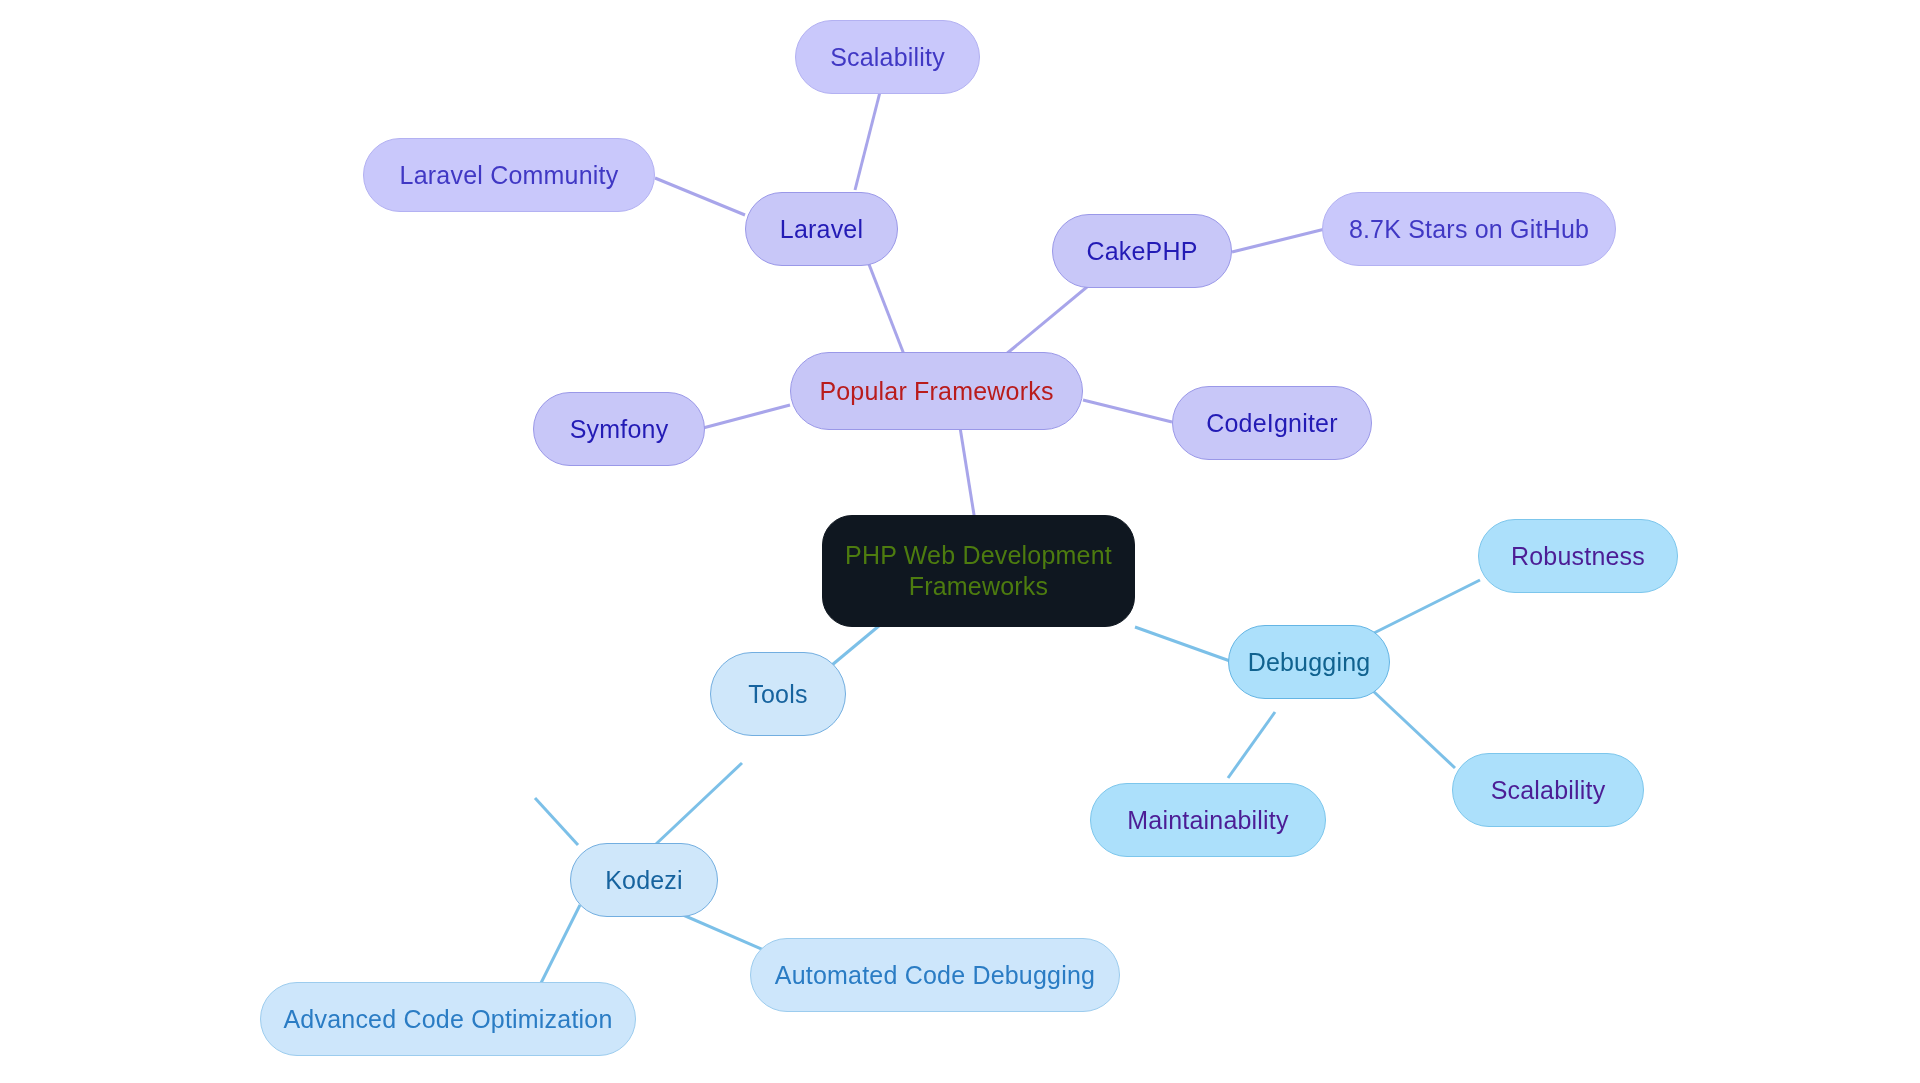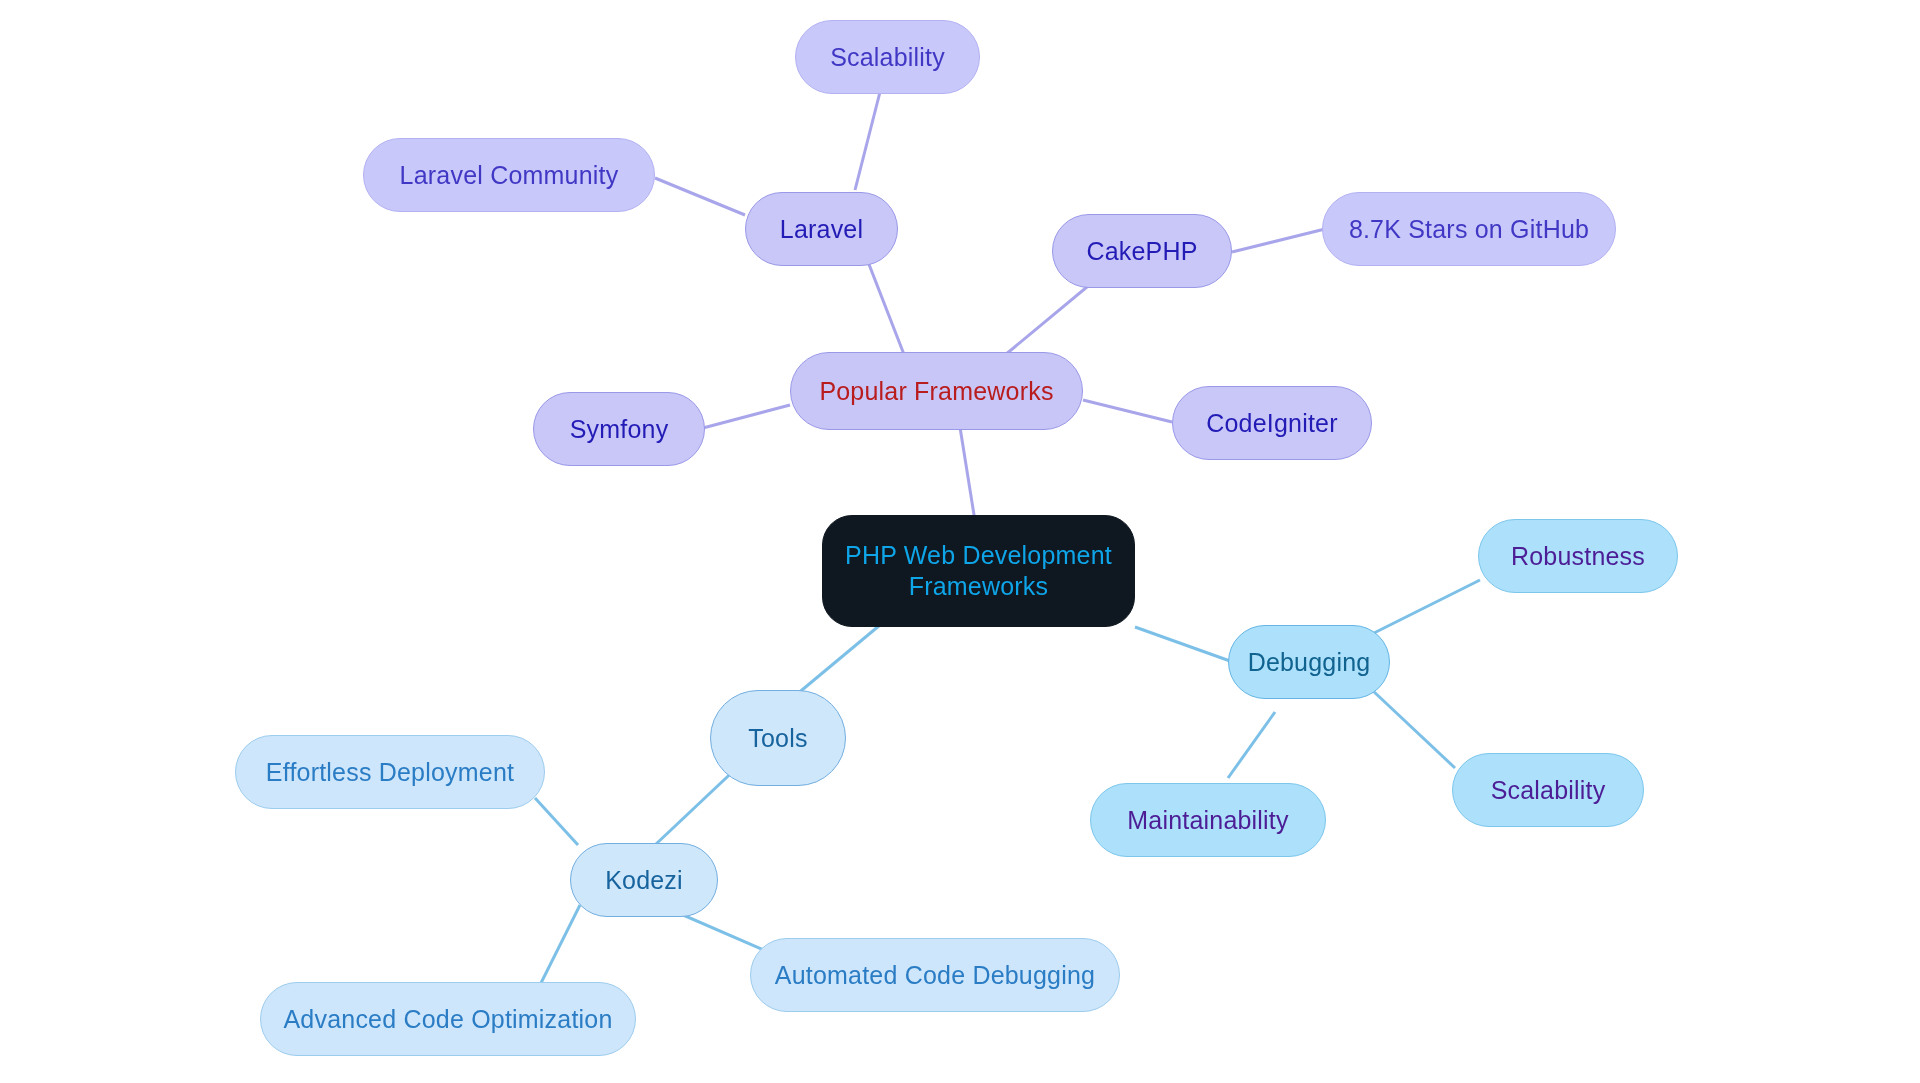--- a/index.html
+++ b/index.html
@@ -32,21 +32,21 @@
     text-align: center;
     border-radius: 999px;
     white-space: pre;
     line-height: 1.24;
     letter-spacing: 0.2px;
   }
   
   .n-root {
     background: #0f1720;
     border: 1px solid #0f1720;
-    color: #0ea5e9;
+    color: #4d7c0f;
     font-size: 25px;
     border-radius: 30px;
   }
   
   .n-purple-hub {
     background: #c7c6f7;
     border: 1.6px solid #9a98e8;
     color: #b91c1c;
     font-size: 25px;
   }
@@ -155,23 +155,22 @@
   <div class="node n-purple-mid" style="left:1172px; top:386px; width:200px; height:74px;">CodeIgniter</div>
 
   <div class="node n-blue-hub" style="left:1228px; top:625px; width:162px; height:74px;">Debugging</div>
 
   <div class="node n-blue-leaf" style="left:1478px; top:519px; width:200px; height:74px;">Robustness</div>
 
   <div class="node n-blue-leaf" style="left:1452px; top:753px; width:192px; height:74px;">Scalability</div>
 
   <div class="node n-blue-leaf" style="left:1090px; top:783px; width:236px; height:74px;">Maintainability</div>
 
-  <div class="node n-pale-hub" style="left:710px; top:690px; width:136px; height:96px;text-align:center;">Tools</div>
+  <div class="node n-pale-hub" style="left:710px; top:652px; width:136px; height:84px;text-align:center;">Tools</div>
 
   <div class="node n-pale-hub" style="left:570px; top:843px; width:148px; height:74px;">Kodezi</div>
 
-  <div class="node n-pale-leaf" style="left:235px; top:735px; width:310px; height:74px;">Effortless Deployment</div>
 
   <div class="node n-pale-leaf" style="left:750px; top:938px; width:370px; height:74px;">Automated Code Debugging</div>
 
   <div class="node n-pale-leaf" style="left:260px; top:982px; width:376px; height:74px;">Advanced Code Optimization</div>
 
 </div>
 
 </body></html>

